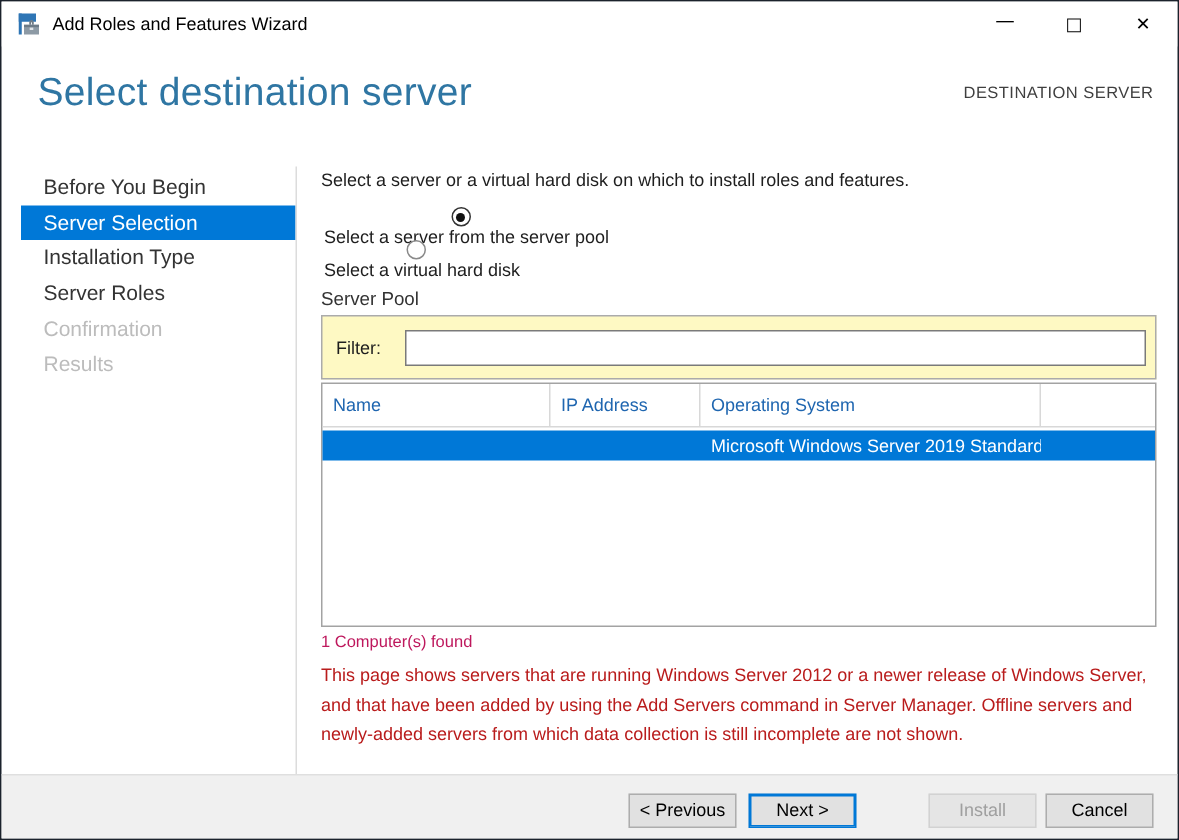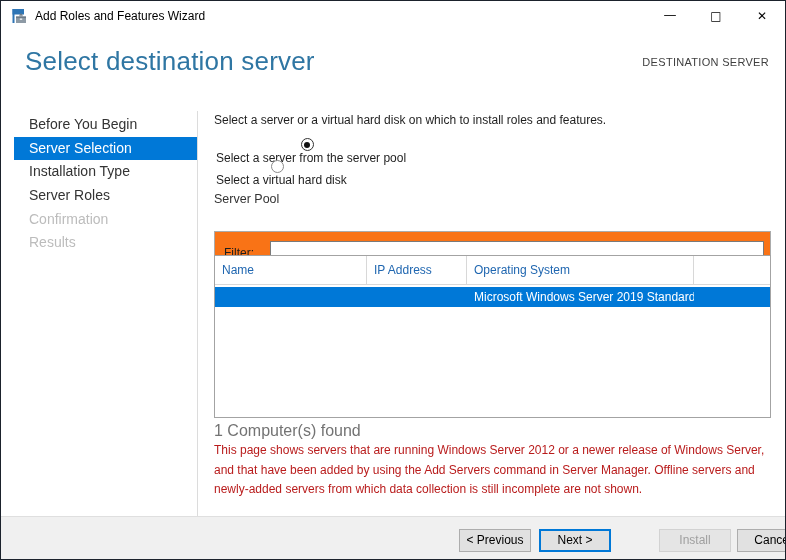--- a/index.html
+++ b/index.html
@@ -76,22 +76,22 @@
   }
   .radio-circle.unchecked { border-color:#8a8a8a; }
   .radio-circle.checked::after {
     content:""; position:absolute; left:2.5px; top:2.5px;
     width:6px; height:6px; border-radius:50%; background:#111;
   }
   .radio-label { font-size:12px; color:#1e1e1e; }
   .pool-label { position:absolute; top:191px; left:0; font-size:12.5px; color:#333; }
   .filter-panel {
     position:absolute; top:209px; left:0; width:557px; height:43px;
-    background:#f97316; border:1px solid #ababab;
-    display:flex; align-items:center;margin-top:21px;
+    background:#fef9c3; border:1px solid #ababab;
+    display:flex; align-items:center;
   }
   .filter-label { font-size:12px; color:#1e1e1e; margin-left:9px; }
   .filter-input {
     position:absolute; left:55px; top:9px; width:494px; height:24px;
     border:1px solid #7a7a7a; background:#ffffff;
     font-family:"Liberation Sans", sans-serif; font-size:12px; padding:0 4px;
   }
   
   .server-table {
     position:absolute; top:254px; left:0; width:557px; height:163px;
@@ -109,35 +109,35 @@
   .th.c-x    { width:76px; border-right:none; }
   .table-body { position:relative; height:132px; }
   .data-row {
     position:absolute; top:2px; left:0; right:0; height:20px;
     background:#0078d7; display:flex;
   }
   .td { font-size:12px; color:#ffffff; line-height:20px; white-space:nowrap; overflow:hidden; }
   .td.c-name { width:152px; padding-left:7px; }
   .td.c-ip   { width:100px; padding-left:7px; }
   .td.c-os   { width:227px; padding-left:7px; }
-  .found-text { position:absolute; top:421px; left:0; font-size:16px; color:#737373; }
+  .found-text { position:absolute; top:421px; left:0; font-size:11px; color:#be185d; }
   .description {
     position:absolute; top:440px; left:0; width:560px;
     font-size:12px; line-height:19.5px; color:#b91c1c;
   }
   
   .footer {
     position:absolute; left:0; right:0; top:515px; height:43px;
     background:#f0f0f0; border-top:1px solid #dfdfdf;
   }
   .btn {
     position:absolute; top:12px; height:23px; width:72px;
     background:#e1e1e1; border:1px solid #adadad;
     font-family:"Liberation Sans", sans-serif;
-    font-size:12px; color:#000; text-align:center; line-height:21px;margin-left:40px;
+    font-size:12px; color:#000; text-align:center; line-height:21px;
   }
   .btn.previous { left:418px; }
   .btn.next { left:498px; border:1px solid #0078d7; box-shadow:inset 0 0 0 1px #0078d7; }
   .btn.install { left:618px; background:#e5e5e5; border-color:#d2d2d2; color:#9f9f9f; }
   .btn.cancel { left:696px; }
 </style>
 </head>
 <body>
 
 <div class="window">

